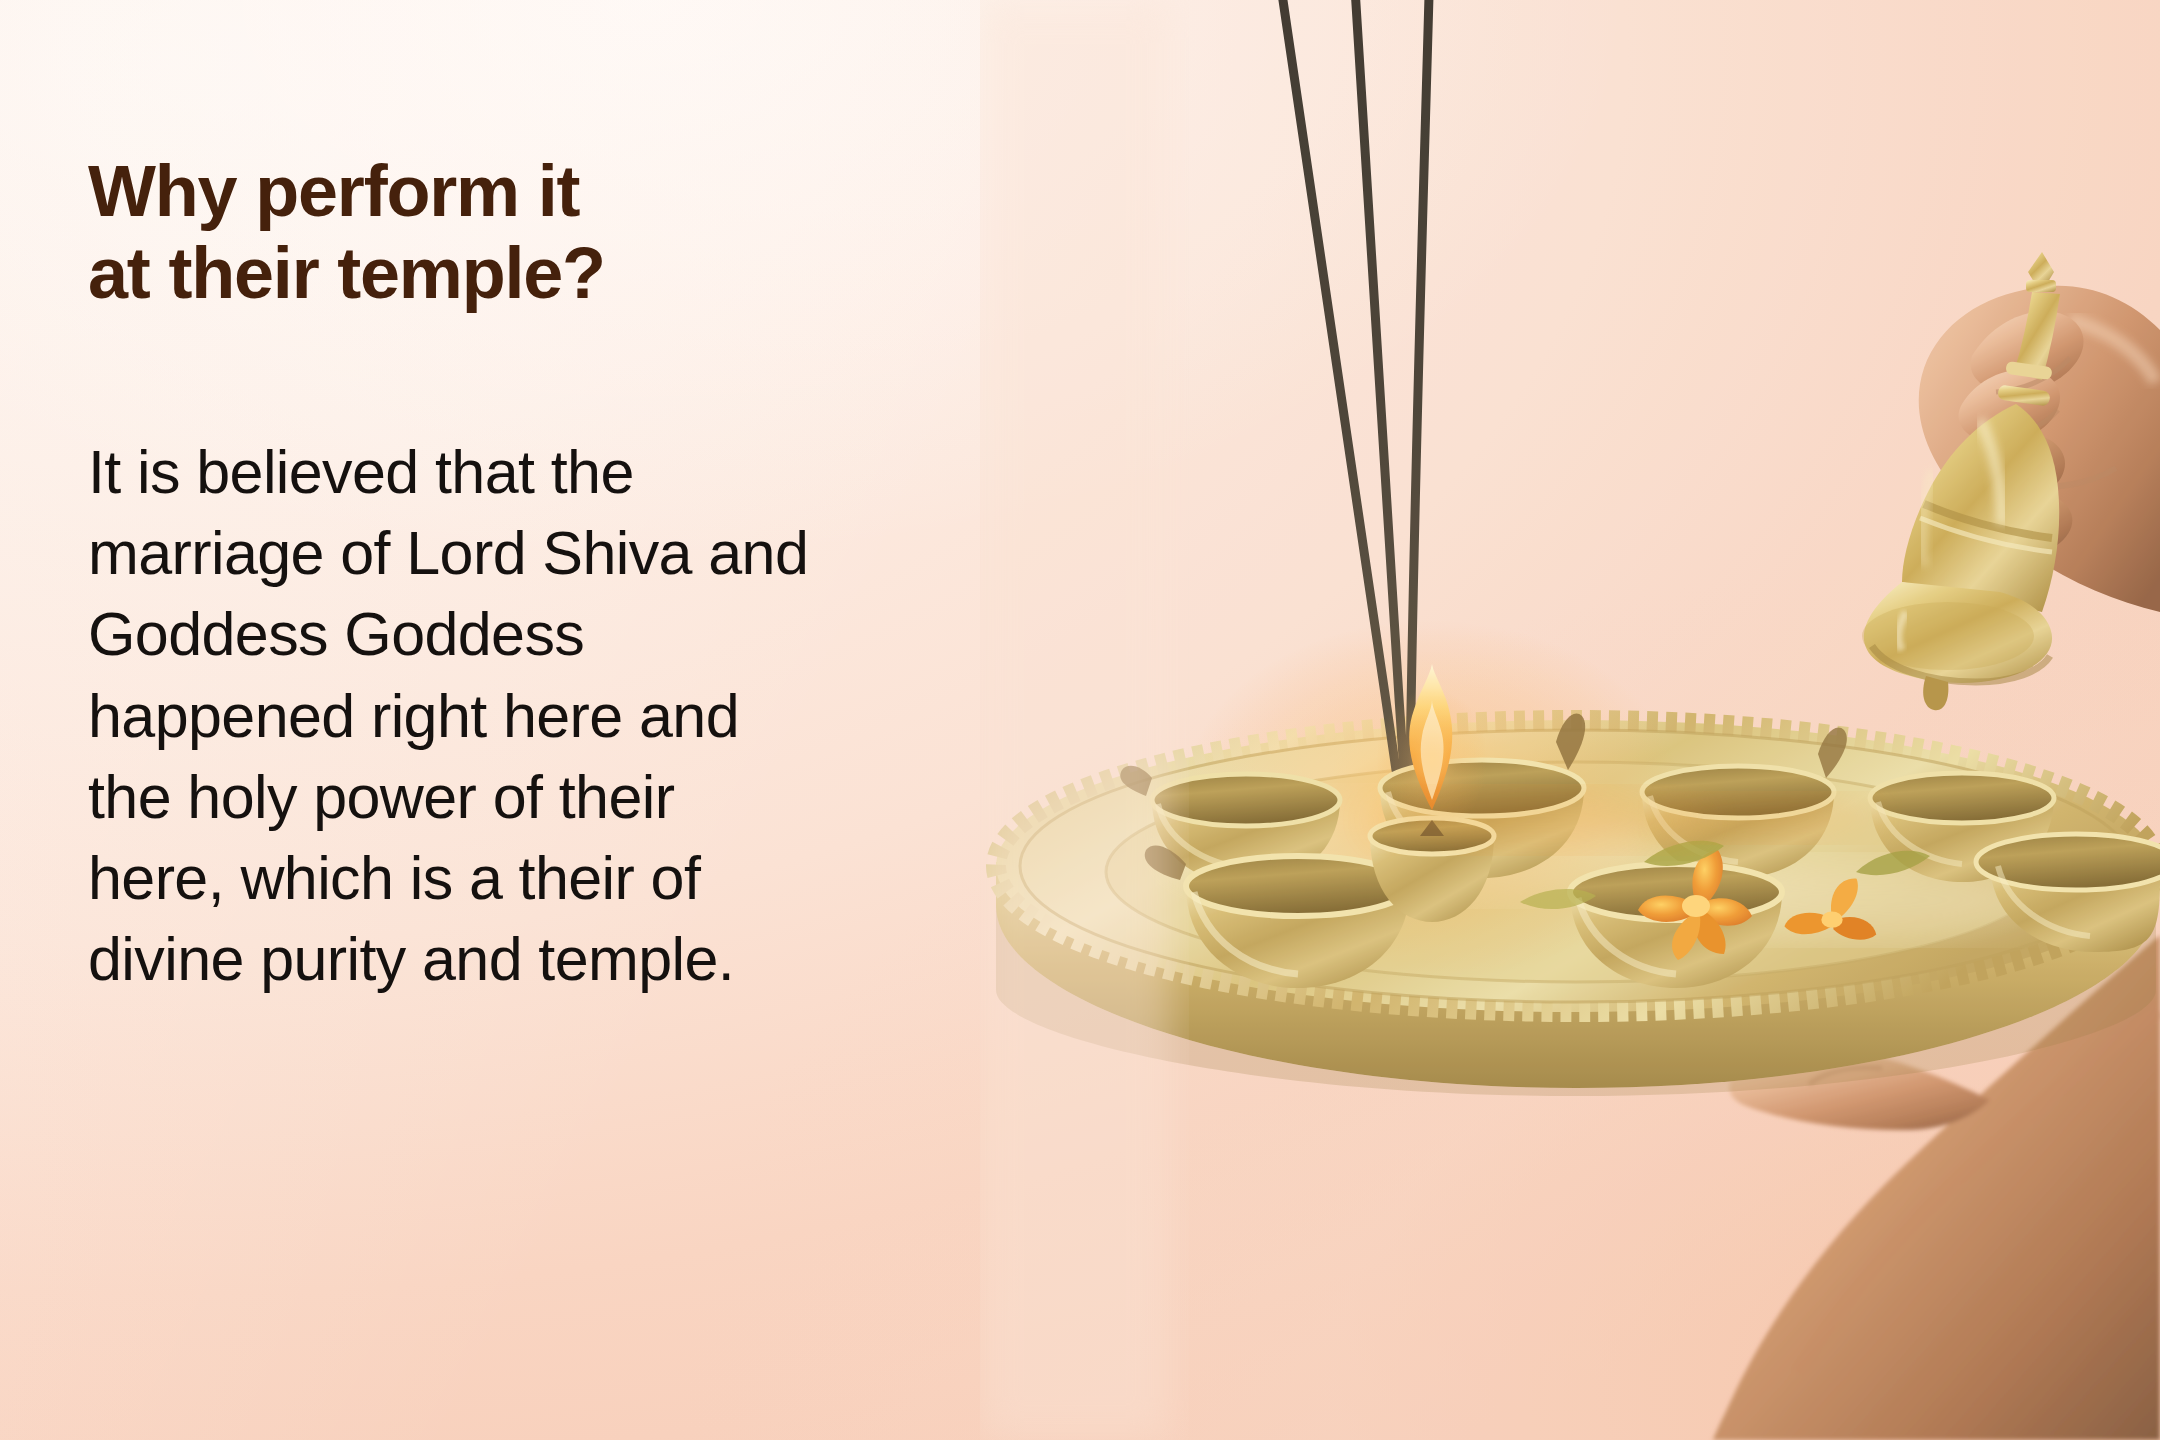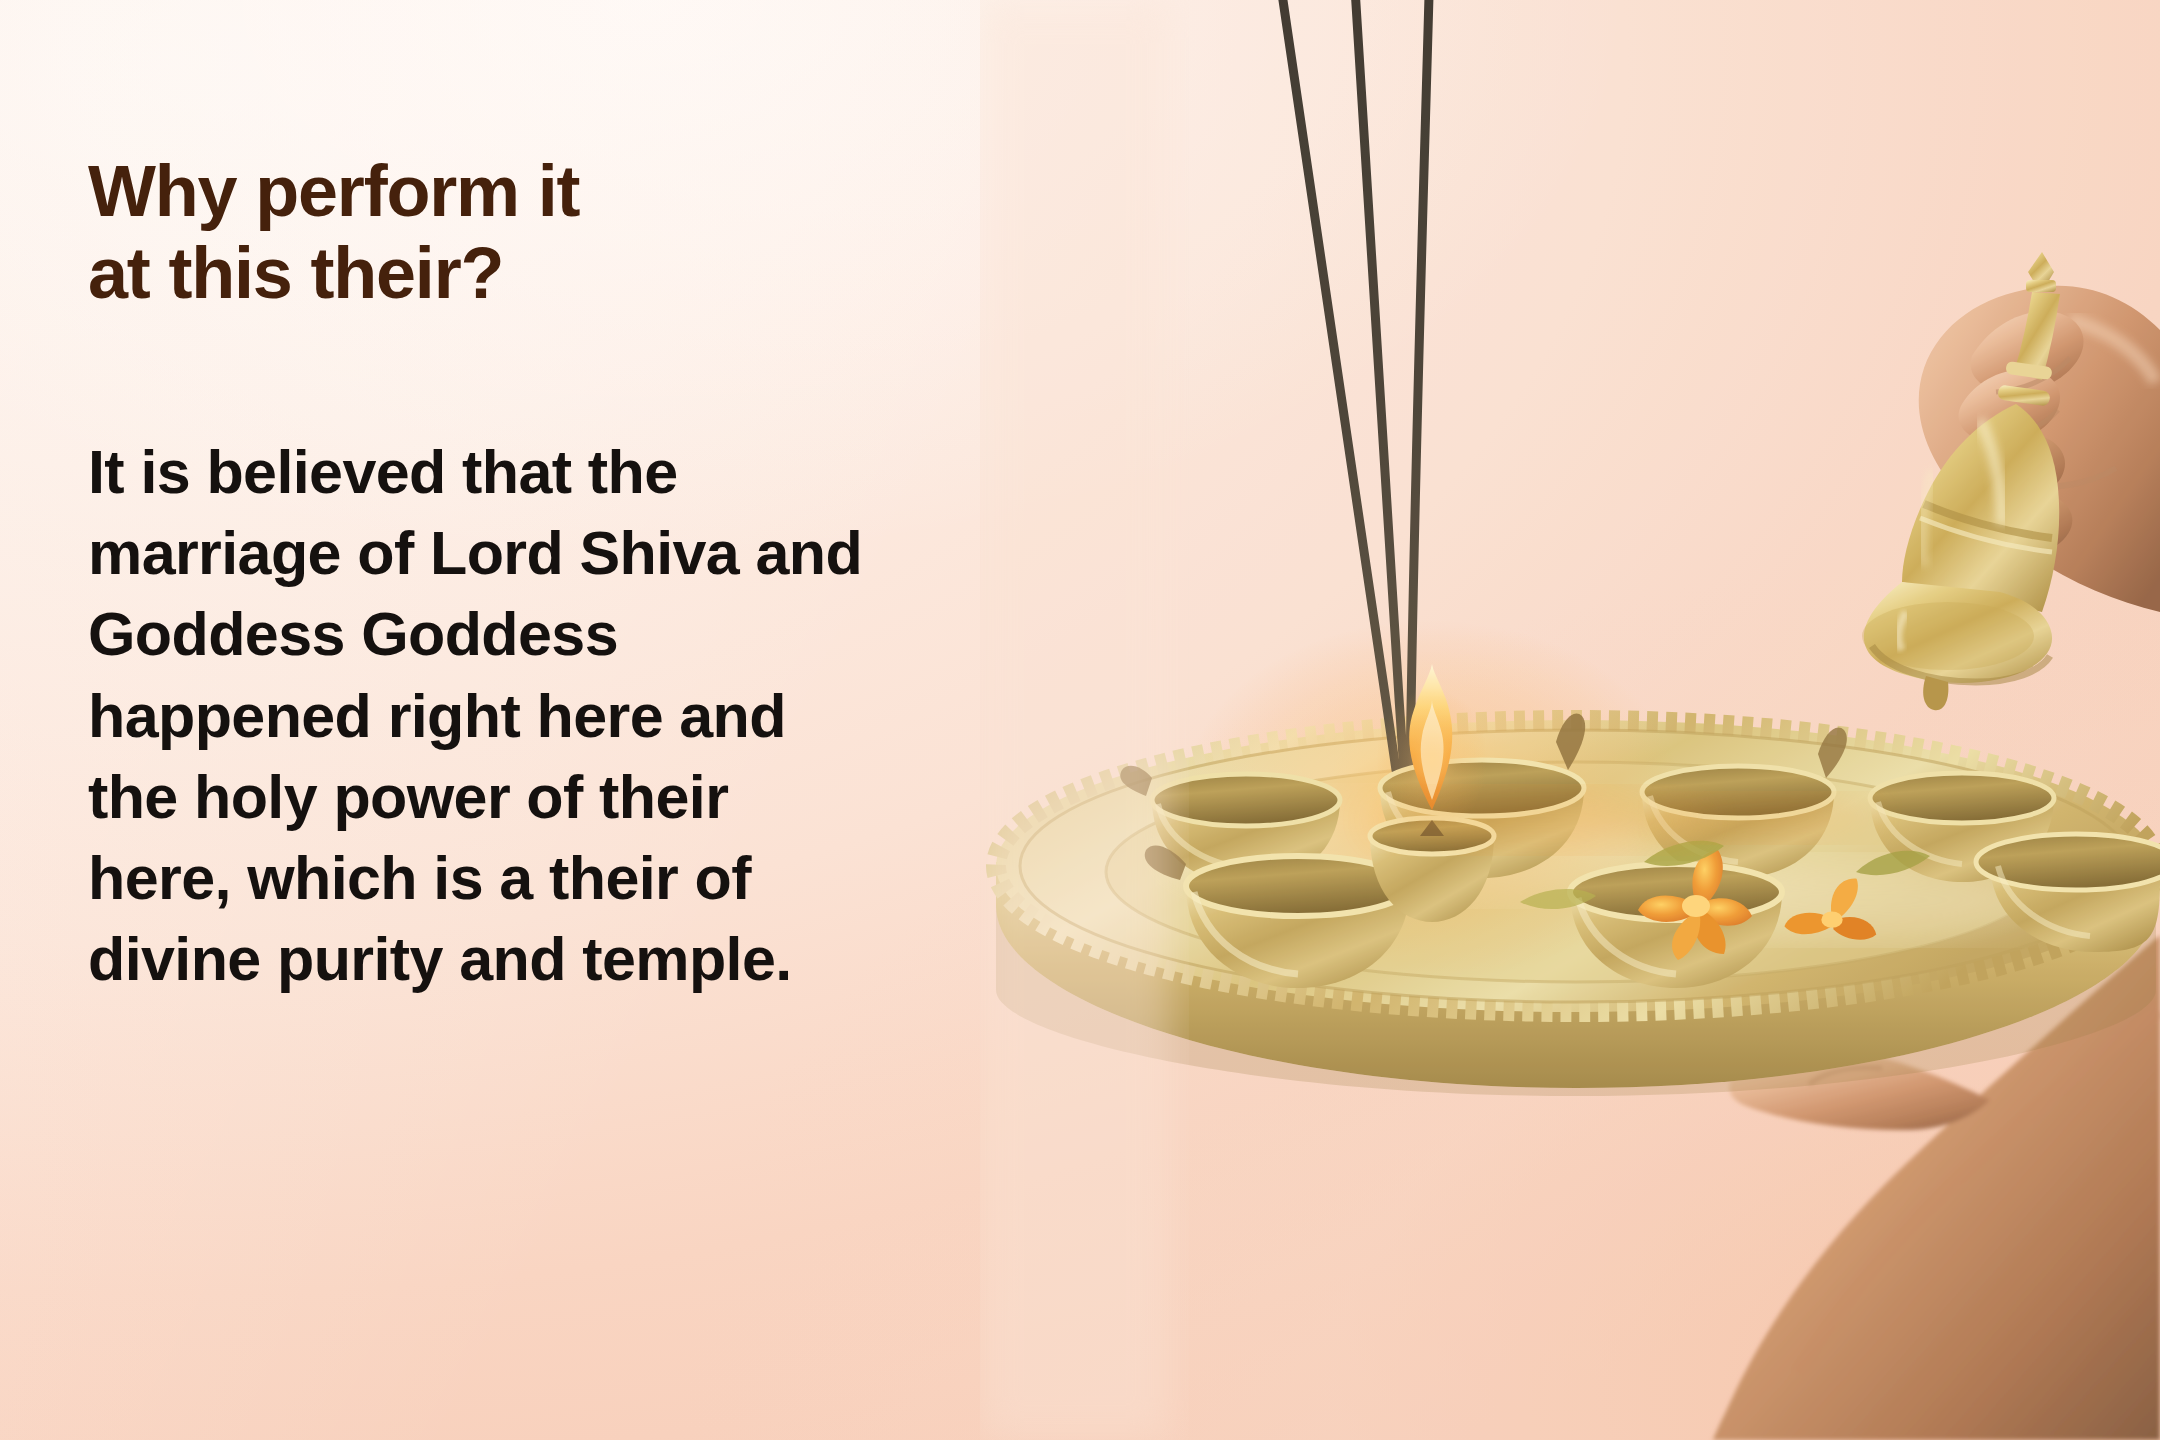--- a/index.html
+++ b/index.html
@@ -62,21 +62,21 @@
     letter-spacing: -1.2px;
     color: #45210C;
   }
   #headline .hl-line { display: block; white-space: pre; }
 
   #body-copy {
     margin: 0;
     padding-top: 118px;
     font-size: 61px;
     line-height: 1.33;
-    font-weight: 700;
+    font-weight: 400;
     letter-spacing: -0.6px;
     color: #15110F;
     max-width: 760px;
   }
   #body-copy .bd-line { display: block; white-space: pre; }
 
   
   #photo {
     position: absolute;
     left: 980px;
@@ -93,21 +93,21 @@
 <div id="stage">
 
   <div class="bg-warm-right"></div>
   <div class="bg-soft-top"></div>
   <div class="bg-vignette"></div>
 
   <div id="text-panel">
 
     <h1 id="headline">
       <span class="hl-line">Why perform it</span>
-      <span class="hl-line">at this their?</span>
+      <span class="hl-line">at their temple?</span>
     </h1>
 
     <p id="body-copy">
       <span class="bd-line">It is believed that the</span>
       <span class="bd-line">marriage of Lord Shiva and</span>
       <span class="bd-line">Goddess Goddess</span>
       <span class="bd-line">happened right here and</span>
       <span class="bd-line">the holy power of their</span>
       <span class="bd-line">here, which is a their of</span>
       <span class="bd-line">divine purity and temple.</span>

